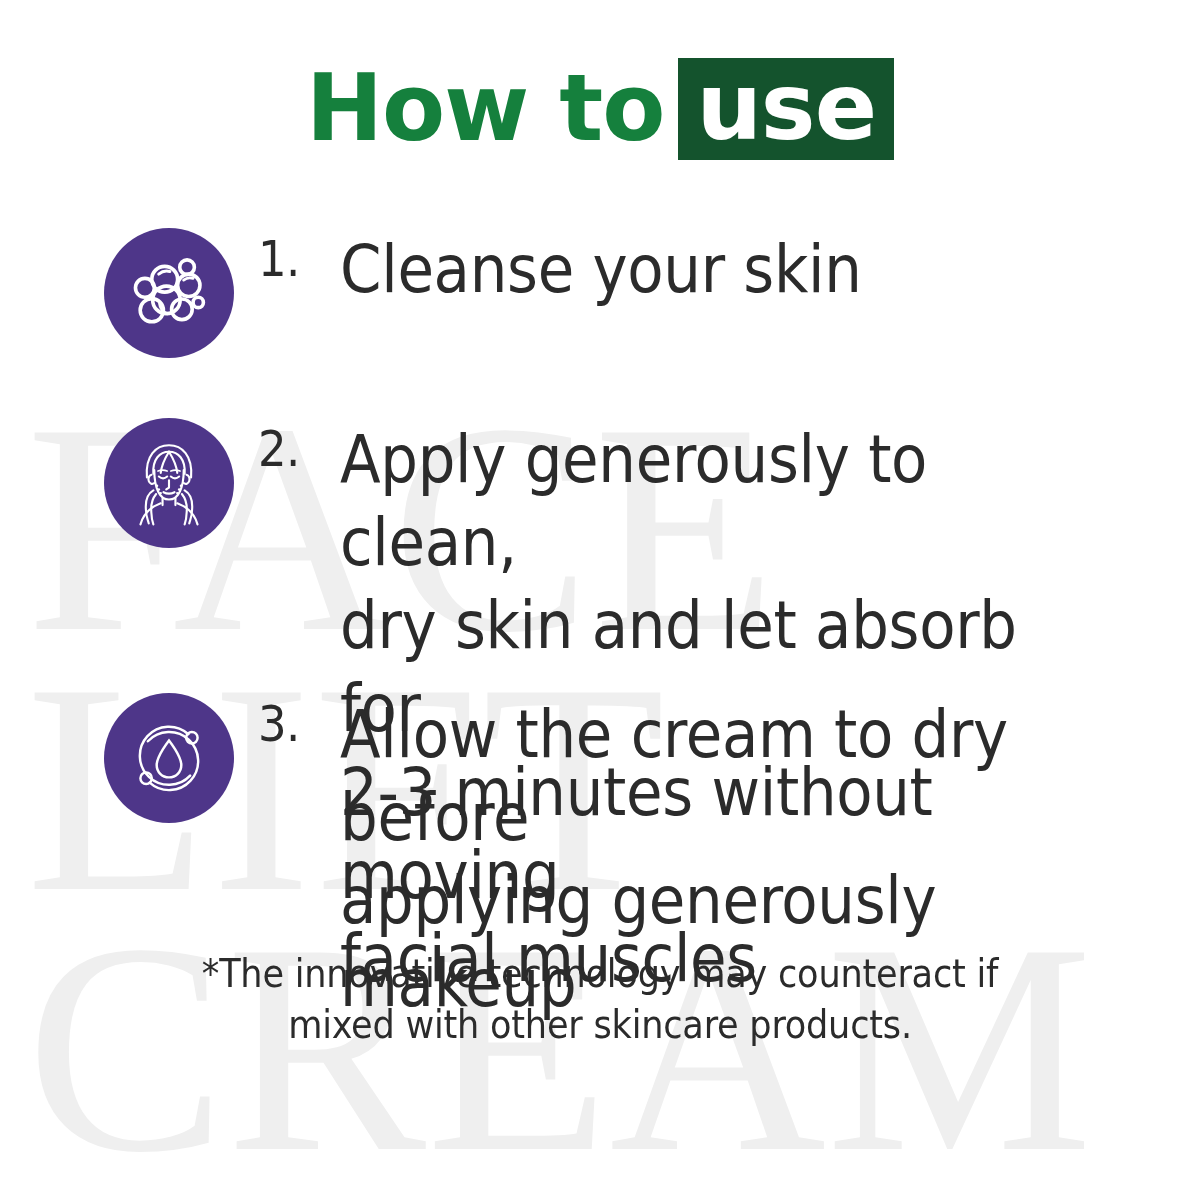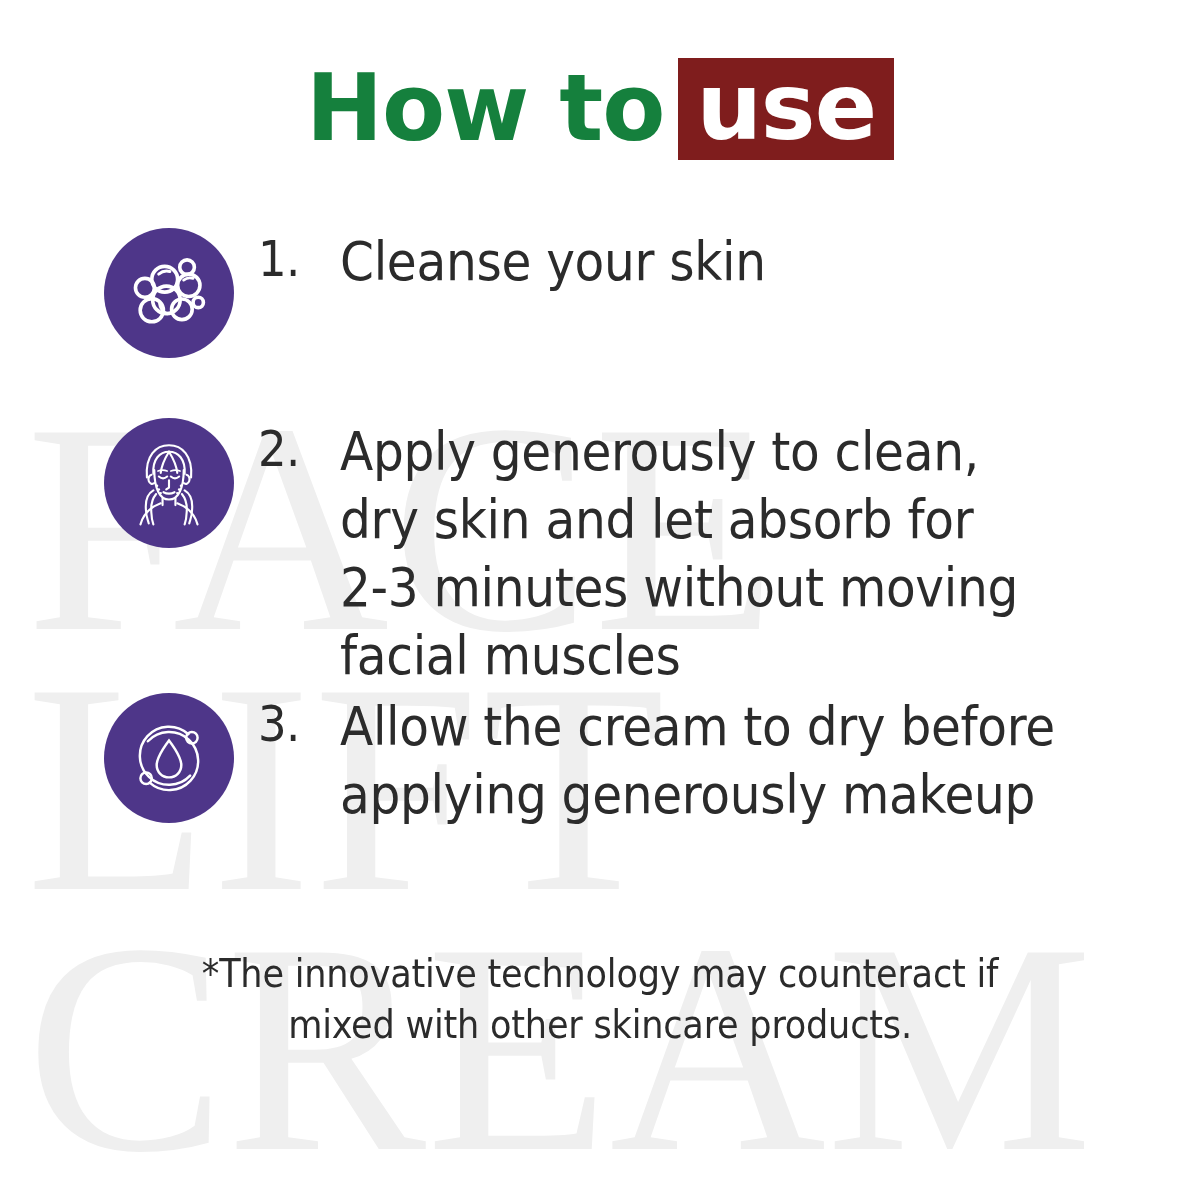--- a/index.html
+++ b/index.html
@@ -65,21 +65,21 @@
     color: #15803d;
     letter-spacing: -1px;
     vertical-align: middle;
   }
   .title-hl {
     display: inline-block;
     font-family: "DejaVu Sans", sans-serif;
     font-weight: 700;
     font-size: 92px;
     color: #ffffff;
-    background: #7f1d1d;
+    background: #14532d;
     padding: 14px 18px 16px 18px;
     margin-left: 14px;
     letter-spacing: -1px;
     vertical-align: middle;
     line-height: 0.78;
   }
 
   
   .steps {
     position: absolute;
@@ -124,21 +124,21 @@
     font-family: "DejaVu Sans Condensed", "Liberation Sans Narrow", "Liberation Sans", sans-serif;
     font-size: 50px;
     font-weight: 400;
     color: #2b2b2b;
     line-height: 1.26;
     letter-spacing: -0.5px;
   }
   .step-text {
     flex: 1 1 auto;
     font-family: "DejaVu Sans Condensed", "Liberation Sans Narrow", "Liberation Sans", sans-serif;
-    font-size: 54px;
+    font-size: 66px;
     font-weight: 400;
     color: #2b2b2b;
     line-height: 1.26;
     letter-spacing: -0.3px;
     white-space: pre-line;
   }
   
   .step-num, .step-text, .note, .footnotes {
     font-stretch: condensed;
   }

